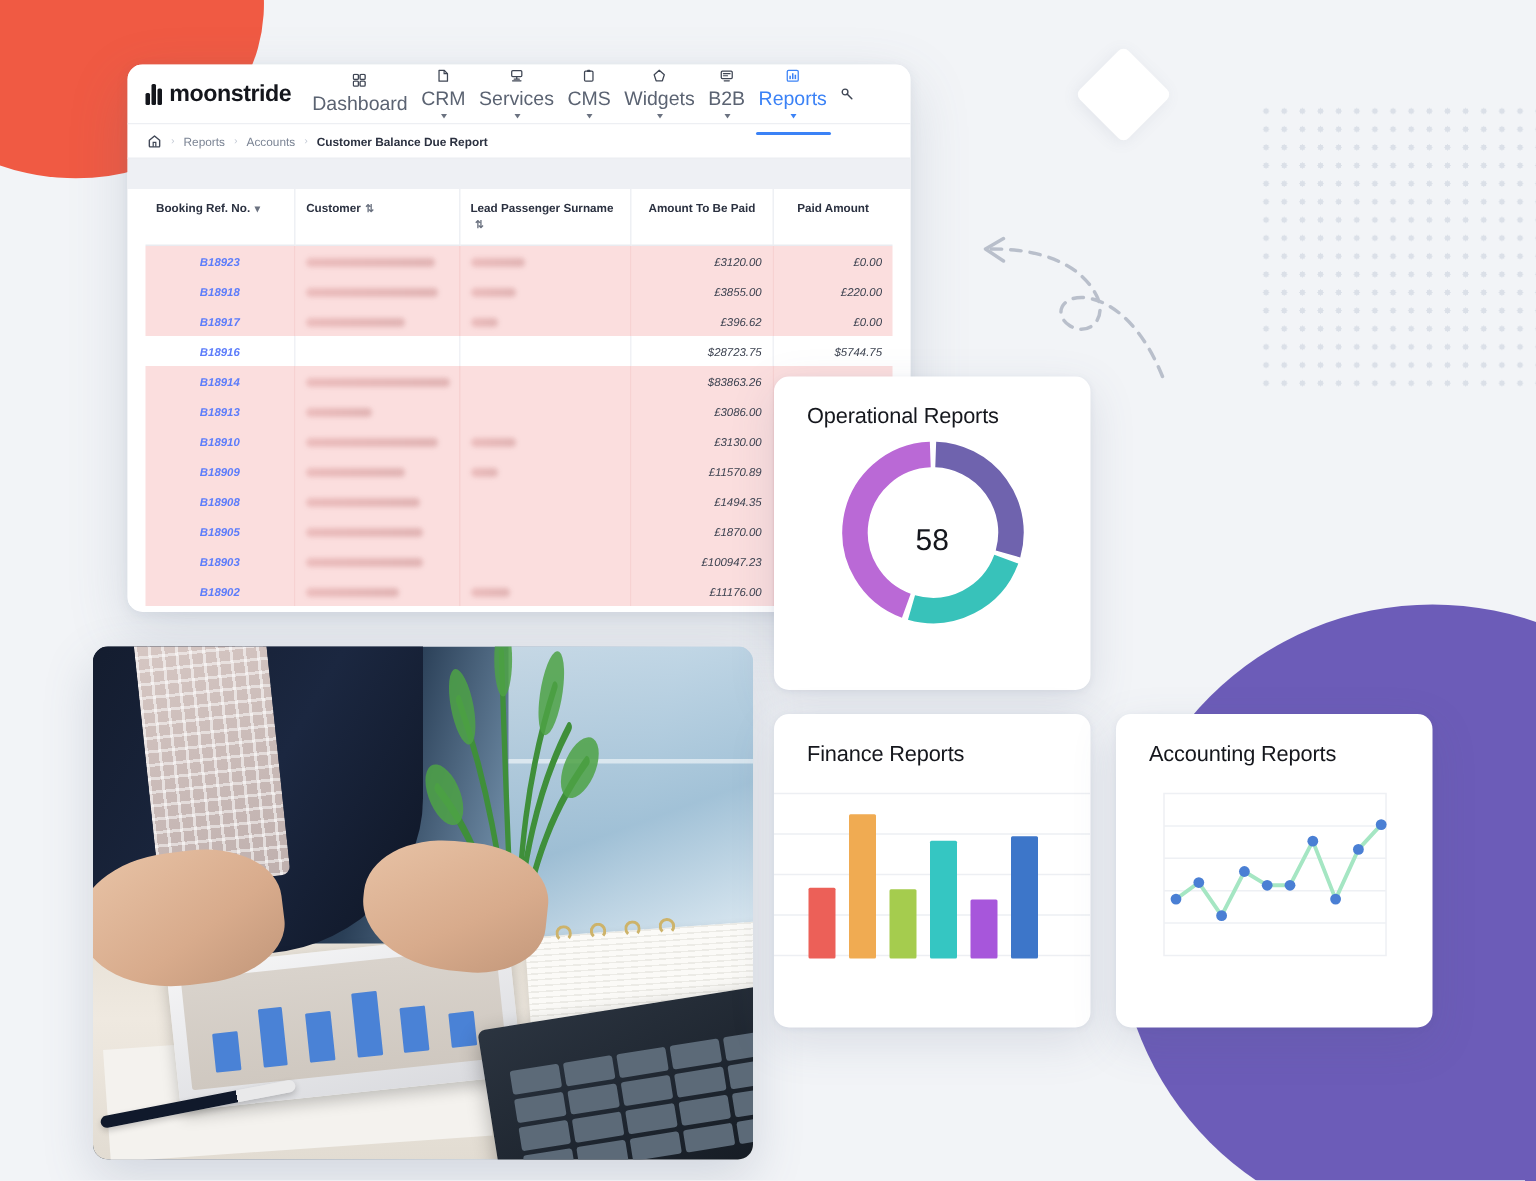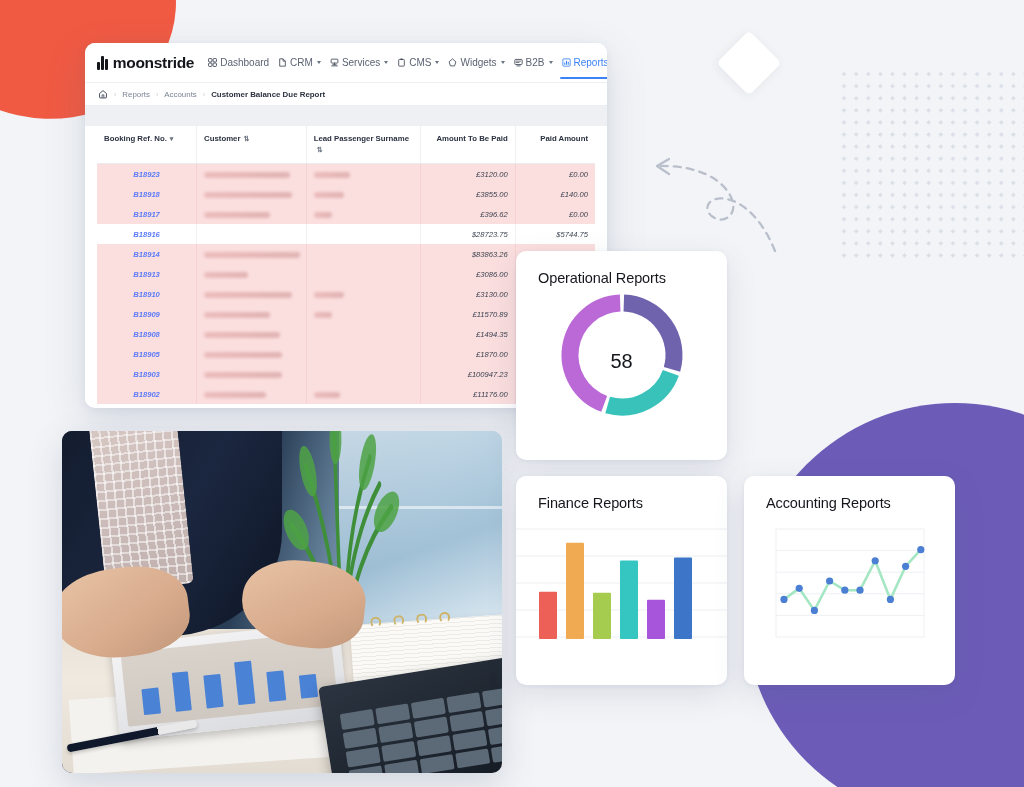--- a/index.html
+++ b/index.html
@@ -57,22 +57,23 @@
   .logo { display: flex; align-items: center; gap: 5px; margin-right: 10px; text-align: right; }
   .logo-mark { display: flex; align-items: flex-end; gap: 1.5px; height: 15px; }
   .logo-mark i { display:block; width: 2.6px; background: #14161c; border-radius: 1px; }
   .logo-mark i:nth-child(1){ height: 8px; }
   .logo-mark i:nth-child(2){ height: 14px; }
   .logo-mark i:nth-child(3){ height: 11px; }
   .logo-text { font-size: 15.5px; font-weight: 700; color: #14161c; letter-spacing: -.3px; }
 
   .navitem {
     display: inline-flex; align-items: center; gap: 3px;
-    font-size: 10px; color: #5b6372; padding: 11px 5px 11px 4px;
+    font-size: 13px; color: #5b6372; padding: 11px 5px 11px 4px;
     position: relative;
+    flex-direction: column;
   }
   .navitem .ni { width: 9px; height: 9px; color: #3f4654; flex: 0 0 auto; }
   .navitem .caret {
     width: 0; height: 0; margin-left: 1px;
     border-left: 2.6px solid transparent; border-right: 2.6px solid transparent;
     border-top: 3.2px solid #6b7280;
   }
   .navitem.active { color: #3b82f6; }
   .navitem.active .ni { color: #3b82f6; }
   .navitem.active .caret { border-top-color:#3b82f6; }
@@ -92,21 +93,21 @@
 
   .toolstrip { height: 20px; background: #eef0f4; }
 
   .tablewrap { padding: 0 12px 0 12px; background: #fff; }
   table.report { width: 100%; border-collapse: collapse; table-layout: fixed; }
   table.report th {
     font-size: 7.8px; color: #2b3140; font-weight: 700; text-align: left;
     padding: 8px 7px; border-bottom: 1px solid #e9ebf0; border-right: 1px solid #eef0f4;
     vertical-align: top; line-height: 1.35;
   }
-  table.report th.num { text-align: right; }
+  table.report th.num { text-align: center; }
   table.report th:last-child { border-right: none; }
   table.report td {
     font-size: 7.6px; color: #3c4250; padding: 5.5px 7px;
     border-right: 1px solid #f6dede; white-space: nowrap; font-style: italic;
   }
   table.report td:last-child { border-right: none; }
   table.report tr.pink td { background: #fbdede; border-right-color: #f7d2d2; }
   table.report tr.plain td { background: #ffffff; border-right-color: #f0f1f5; }
   td.ref { text-align: center; }
   td.ref span { color: #5c7cfa; font-weight: 600; font-size: 7.6px; }
@@ -358,21 +359,21 @@
               <td><span class="redacted" style="width:86px"></span></td>
               <td><span class="redacted" style="width:36px"></span></td>
               <td class="num">£3120.00</td>
               <td class="num">£0.00</td>
             </tr>
             <tr class="pink">
               <td class="ref"><span>B18918</span></td>
               <td><span class="redacted" style="width:88px"></span></td>
               <td><span class="redacted" style="width:30px"></span></td>
               <td class="num">£3855.00</td>
-              <td class="num">£140.00</td>
+              <td class="num">£220.00</td>
             </tr>
             <tr class="pink">
               <td class="ref"><span>B18917</span></td>
               <td><span class="redacted" style="width:66px"></span></td>
               <td><span class="redacted" style="width:18px"></span></td>
               <td class="num">£396.62</td>
               <td class="num">£0.00</td>
             </tr>
             <tr class="plain">
               <td class="ref"><span>B18916</span></td>

